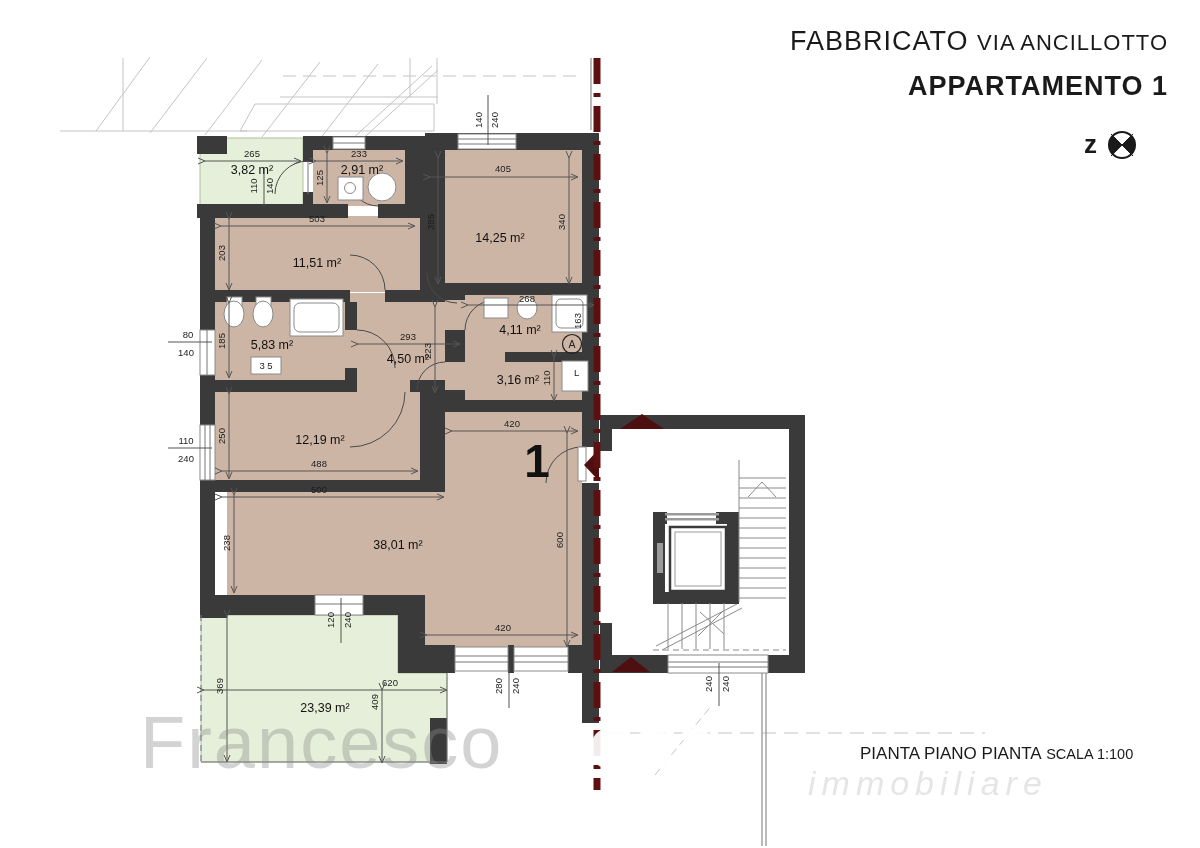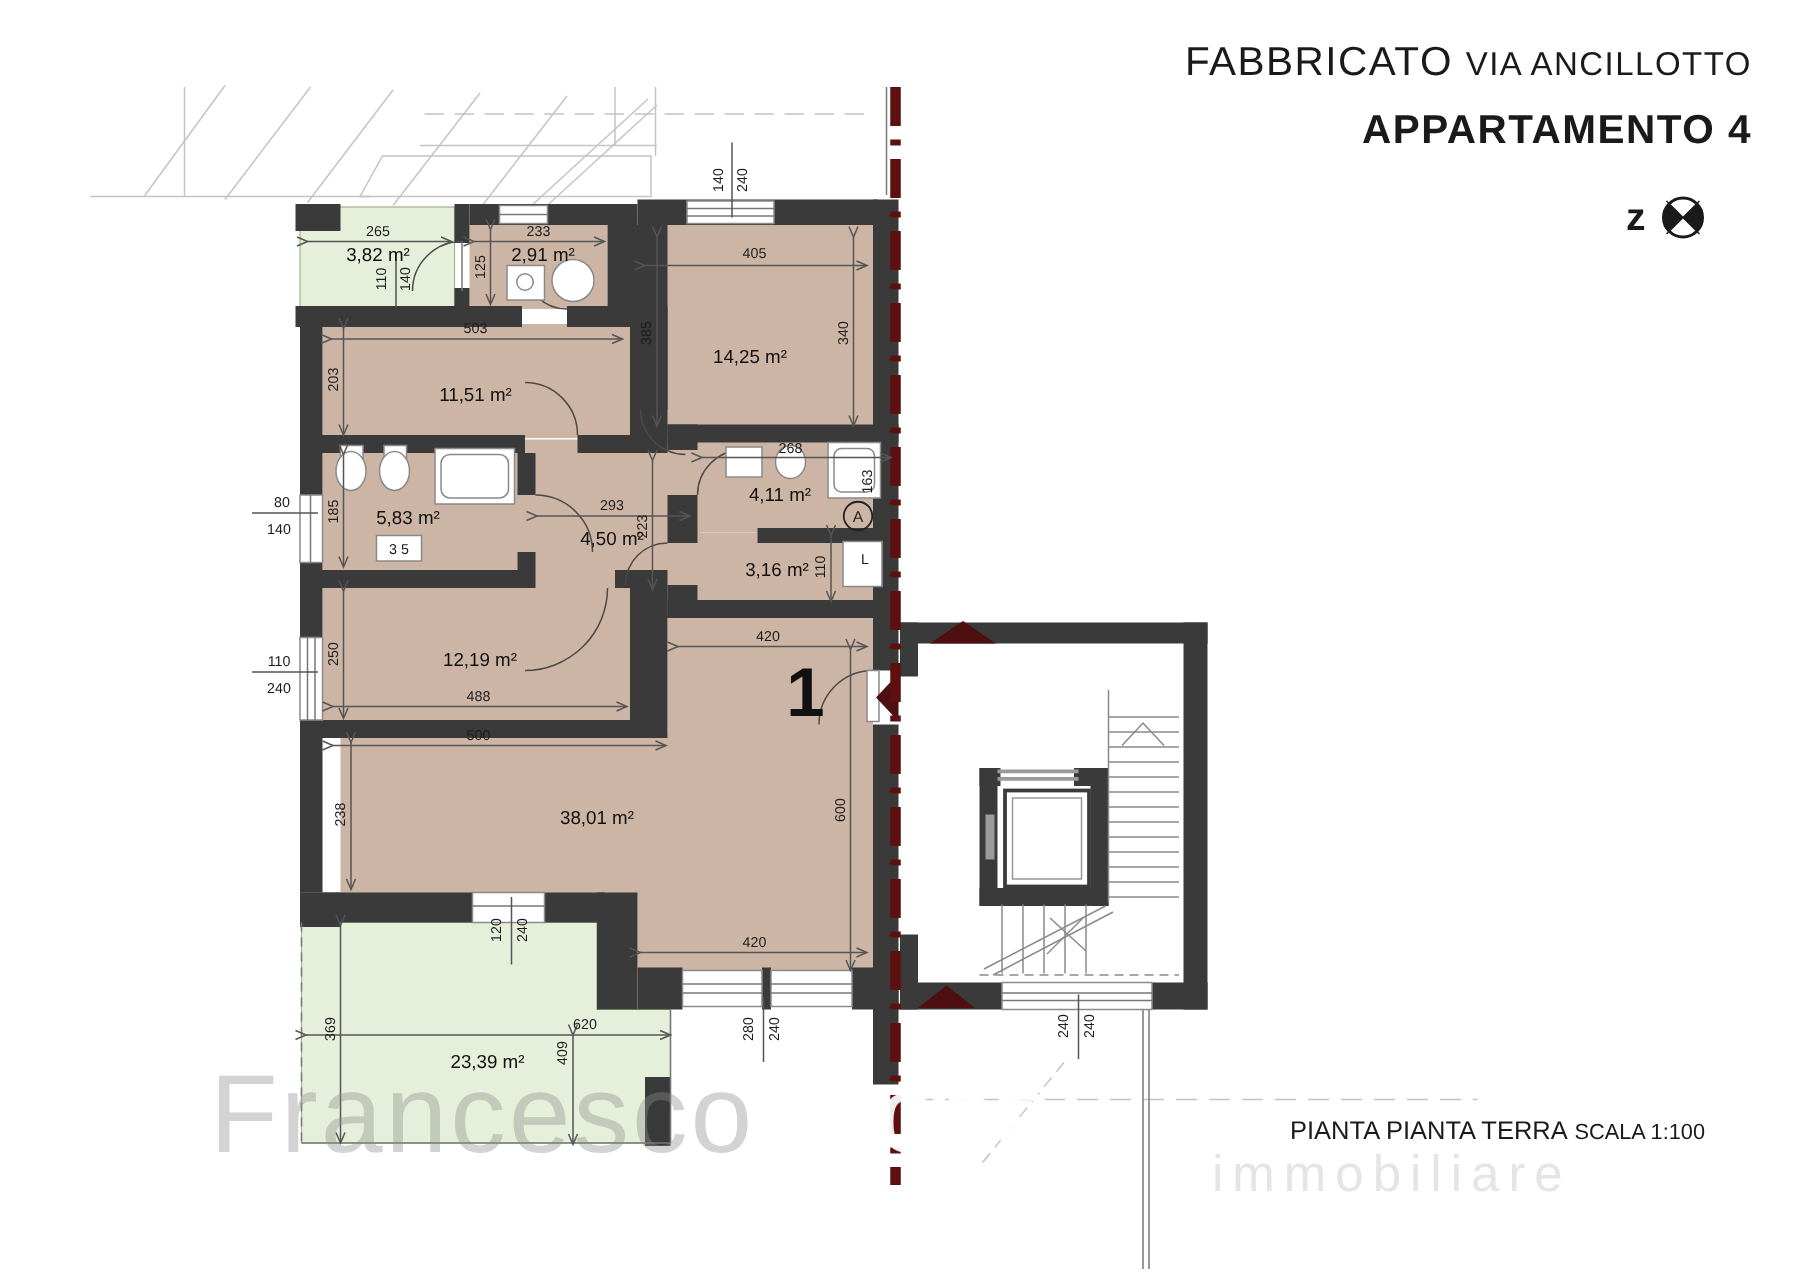--- a/index.html
+++ b/index.html
@@ -19,23 +19,23 @@
   .h-line1{font-size:27px;letter-spacing:1px;}
   .h-line1 .small{font-size:22px;}
   .h-line2{font-size:27px;font-weight:bold;letter-spacing:1px;margin-top:14px;}
   .north{position:absolute;right:58px;top:126px;}
   .footer{position:absolute;left:860px;top:744px;width:330px;color:#1a1a1a;}
   .f-title{font-size:17px;display:inline-block;}
   .f-scale{font-size:14.5px;display:inline-block;}
   .watermark{position:absolute;left:140px;top:700px;font-size:74px;white-space:nowrap;
              letter-spacing:2px;pointer-events:none;}
   .wm-a{color:rgba(140,140,140,0.38);}
-  .wm-b{color:rgba(255,255,255,0.92);font-weight:normal;}
+  .wm-b{color:rgba(255,255,255,0.92);font-weight:bold;}
   .wm-sub{position:absolute;left:808px;top:764px;font-size:34px;color:rgba(220,220,220,0.75);
-          letter-spacing:6px;pointer-events:none;}
+          letter-spacing:6px;pointer-events:none;font-style:italic;}
 </style>
 </head>
 <body>
 
 <div class="page">
 
 <svg width="1200" height="848" viewBox="0 0 1200 848">
 
   <g>
     <line class="ctx" x1="96" y1="131" x2="150" y2="57"></line>
@@ -374,36 +374,36 @@
   <span class="wm-a">Francesco</span><span class="wm-b">Tacca</span>
 </div>
 <div class="wm-sub">immobiliare</div>
 
 
 <div class="header">
   <div class="h-line1">
     <span>FABBRICATO</span>
     <span class="small">VIA ANCILLOTTO</span>
   </div>
-  <div class="h-line2">APPARTAMENTO 4</div>
+  <div class="h-line2">APPARTAMENTO 1</div>
 </div>
 
 
 <div class="north">
   <svg width="64" height="38" viewBox="0 0 64 38">
     <text x="6" y="27" font-size="26" font-weight="bold" fill="#1a1a1a">z</text>
     <g>
       <circle cx="44" cy="19" r="13" fill="none" stroke="#1a1a1a" stroke-width="2"></circle>
       <line x1="33" y1="8" x2="55" y2="30" stroke="#1a1a1a" stroke-width="1"></line>
       <line x1="55" y1="8" x2="33" y2="30" stroke="#1a1a1a" stroke-width="1"></line>
       <path d="M44,19 L53.2,9.8 A13,13 0 0 1 53.2,28.2 Z" fill="#1a1a1a"></path>
       <path d="M44,19 L34.8,28.2 A13,13 0 0 1 34.8,9.8 Z" fill="#1a1a1a"></path>
     </g>
   </svg>
 </div>
 
 
 <div class="footer">
-  <span class="f-title">PIANTA PIANTA TERRA</span>
+  <span class="f-title">PIANTA PIANO PIANTA</span>
   <span class="f-scale">SCALA 1:100</span>
 </div>
 
 </div>
 
 </body></html>

